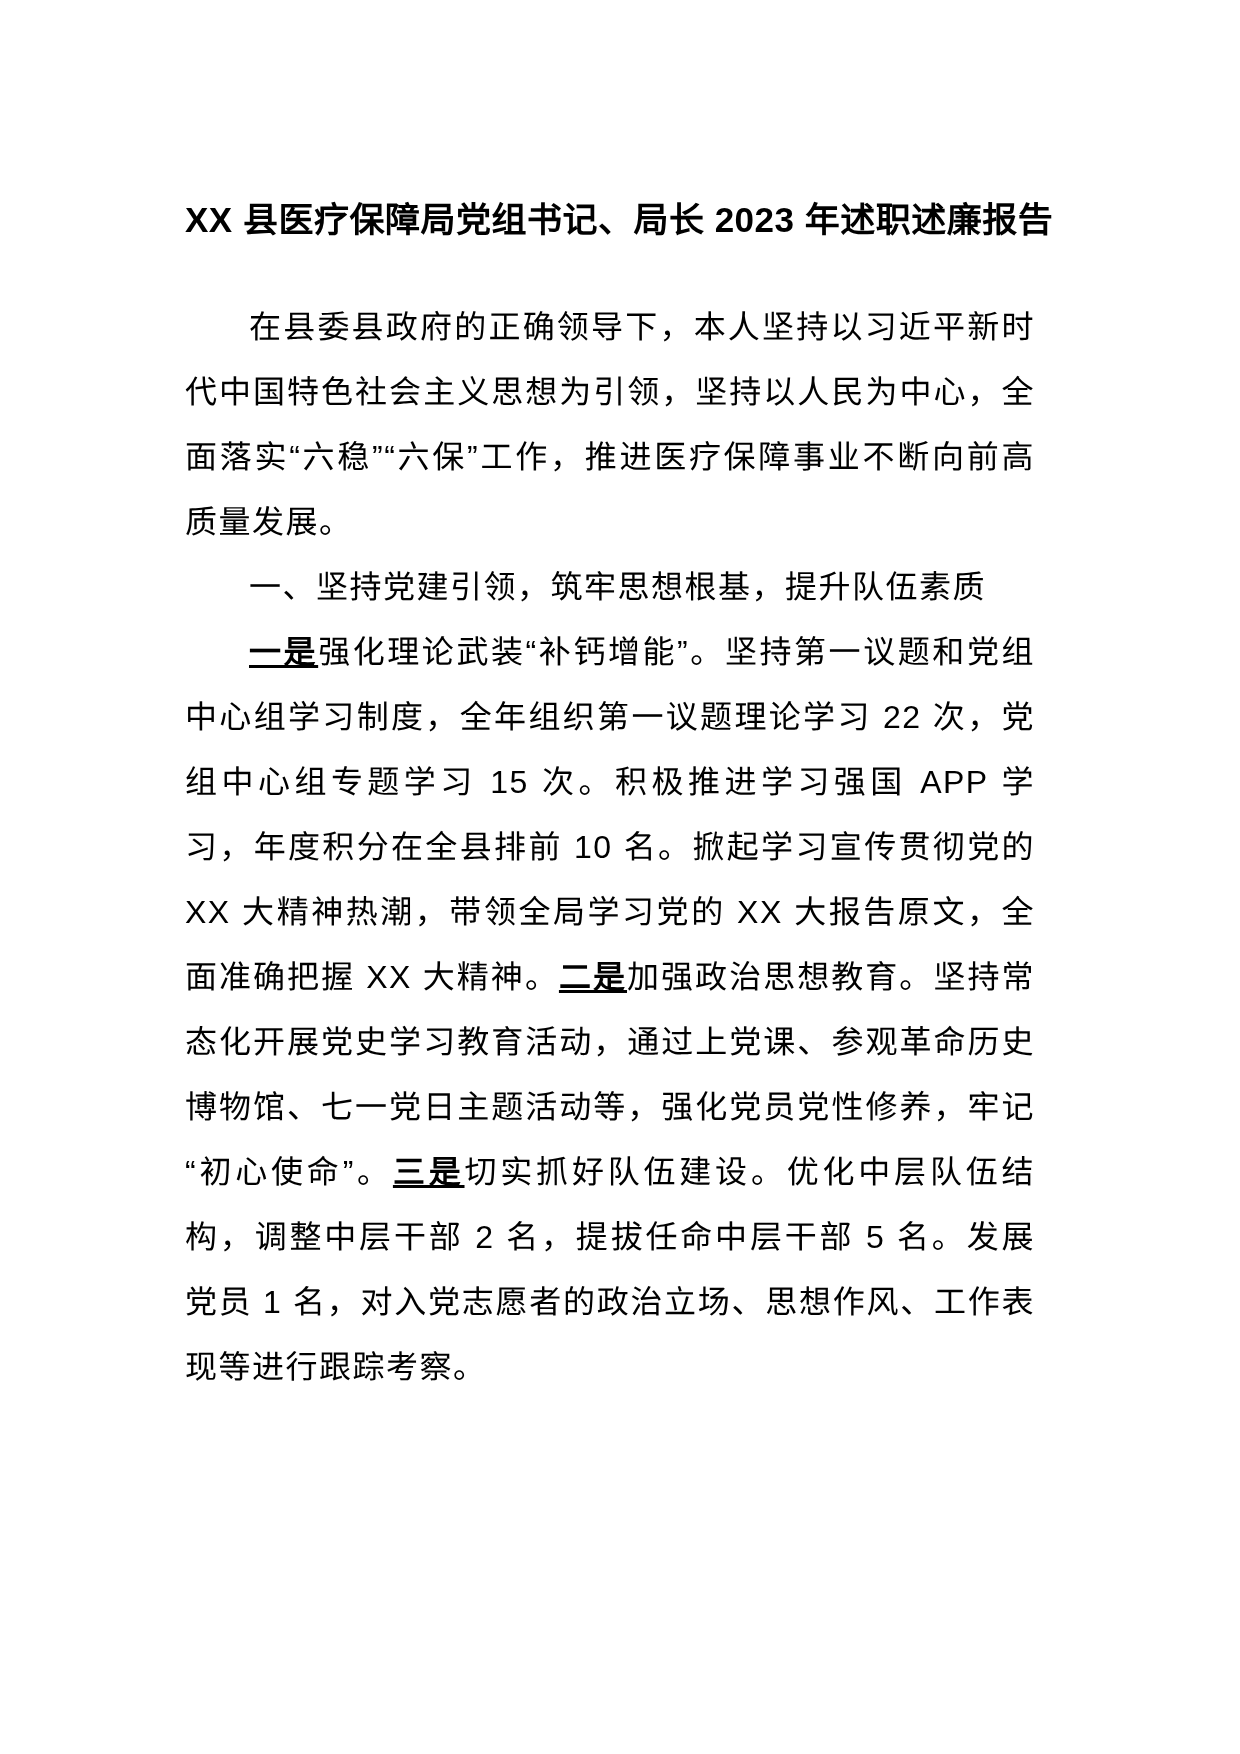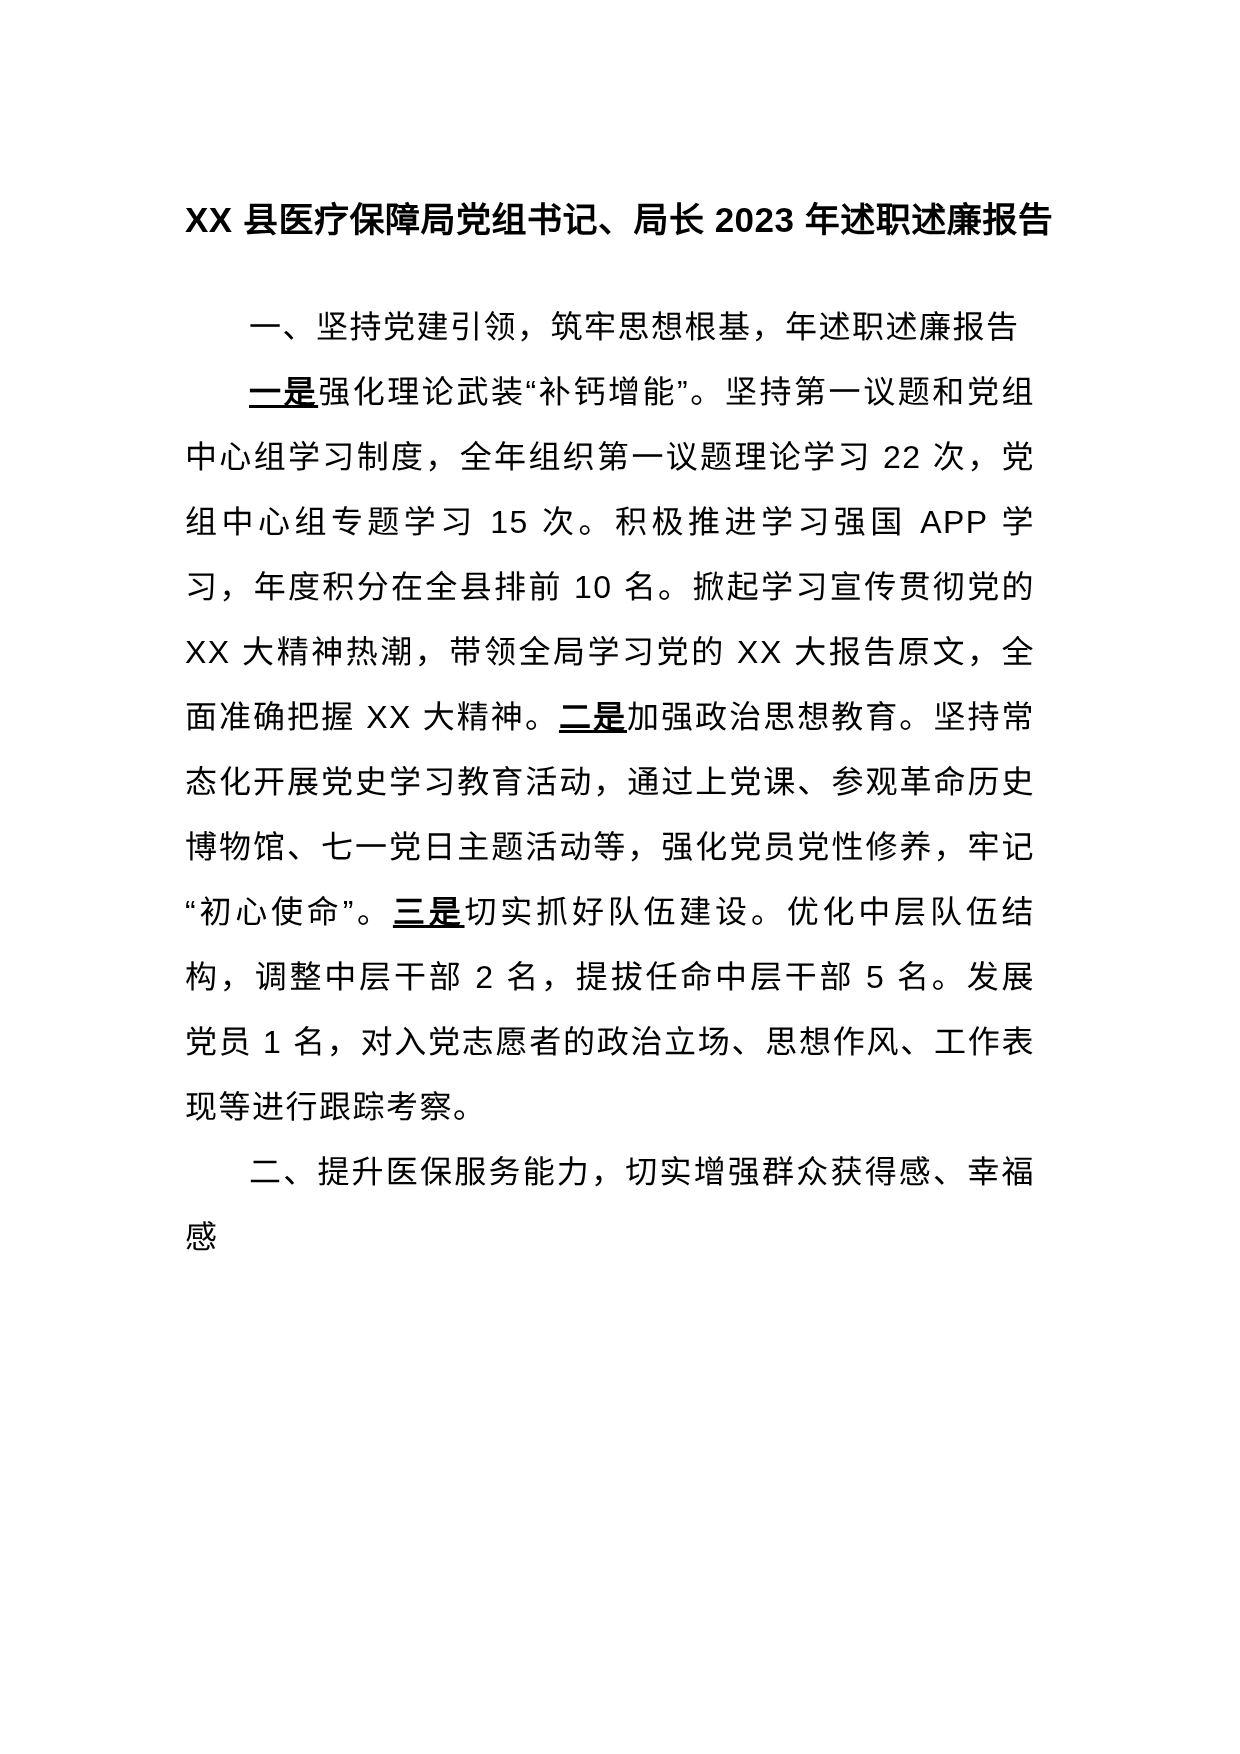--- a/index.html
+++ b/index.html
@@ -44,19 +44,19 @@
     font-weight: 700;
     text-decoration: underline;
   }
 </style>
 </head>
 <body>
 
 <div class="page">
   <h1 class="doc-title">XX 县医疗保障局党组书记、局长 2023 年述职述廉报告</h1>
 
+  <p class="par"><span>在县委县政府的正确领导下，本人坚持以习近平新时代中国特色社会主义思想为引领，坚持以人民为中心，全面落实“六稳”“六保”工作，推进医疗保障事业不断向前高质量发展。</span></p>
 
-  <p class="par"><span>一、坚持党建引领，筑牢思想根基，年述职述廉报告</span></p>
+  <p class="par"><span>一、坚持党建引领，筑牢思想根基，提升队伍素质</span></p>
 
   <p class="par"><strong>一是</strong><span>强化理论武装“补钙增能”。坚持第一议题和党组中心组学习制度，全年组织第一议题理论学习 22 次，党组中心组专题学习 15 次。积极推进学习强国 APP 学习，年度积分在全县排前 10 名。掀起学习宣传贯彻党的 XX 大精神热潮，带领全局学习党的 XX 大报告原文，全面准确把握 XX 大精神。</span><strong>二是</strong><span>加强政治思想教育。坚持常态化开展党史学习教育活动，通过上党课、参观革命历史博物馆、七一党日主题活动等，强化党员党性修养，牢记“初心使命”。</span><strong>三是</strong><span>切实抓好队伍建设。优化中层队伍结构，调整中层干部 2 名，提拔任命中层干部 5 名。发展党员 1 名，对入党志愿者的政治立场、思想作风、工作表现等进行跟踪考察。</span></p>
 
-  <p class="par"><span>二、提升医保服务能力，切实增强群众获得感、幸福感</span></p>
 </div>
 
 </body></html>

